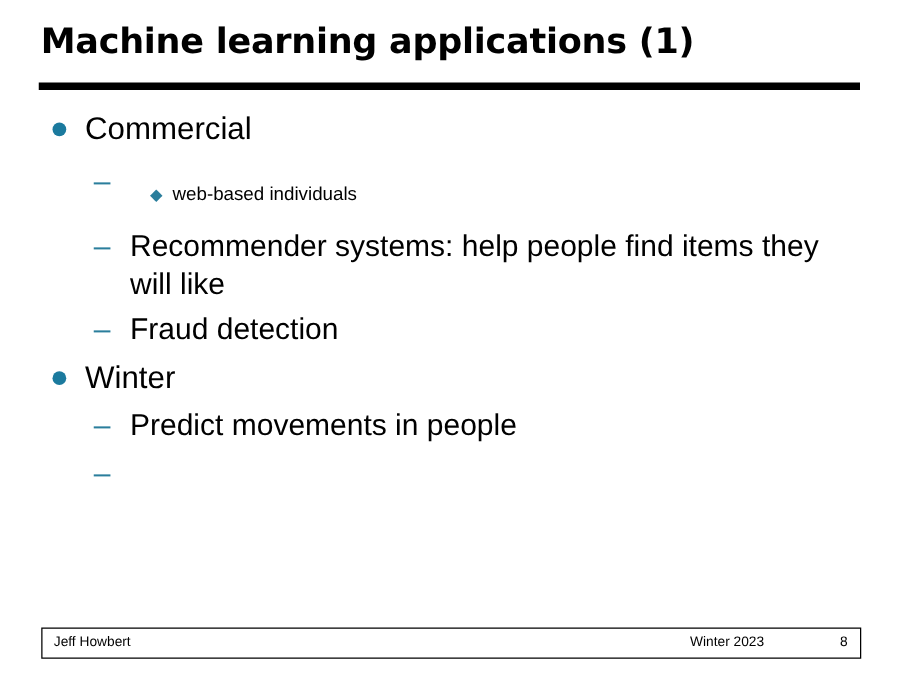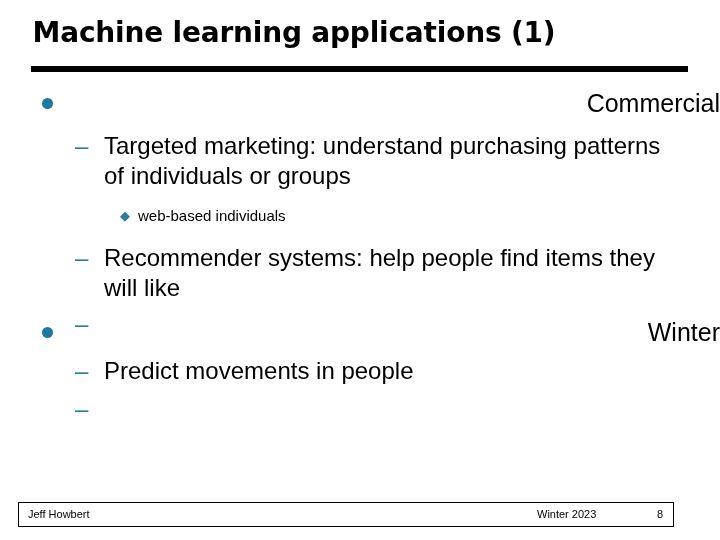--- a/index.html
+++ b/index.html
@@ -51,25 +51,24 @@
   }
 
   .line {
     position: relative;
     display: block;
     white-space: nowrap;
   }
 
   
   .lvl1 {
-    padding-left: 28px;
+    padding-left: 68px;
     font-size: 25px;
     line-height: 31px;
     margin-top: 0;
-    text-align: right;
   }
   .lvl1 .marker {
     position: absolute;
     left: 42px;
     top: 10px;
     width: 11px;
     height: 11px;
     border-radius: 50%;
     background: #1b7a9e;
   }
@@ -110,21 +109,21 @@
 
   .sp-8  { height: 8px;  }
   .sp-12 { height: 12px; }
   .sp-14 { height: 14px; }
   .sp-16 { height: 16px; }
   .sp-6  { height: 6px;  }
 
   
   .footer {
     position: absolute;
-    left: 18px;
+    left: 33px;
     top: 502px;
     width: 656px;
     height: 25px;
     border: 1px solid #000000;
     box-sizing: border-box;
   }
   .footer-inner {
     position: relative;
     width: 100%;
     height: 100%;
@@ -149,41 +148,41 @@
 
   <div class="line lvl1">
     <span class="marker"></span>
     <span>Commercial</span>
   </div>
 
   <div class="sp-12"></div>
 
   <div class="line lvl2">
     <span class="marker">–</span>
-    <span>Targeted marketing: understand purchasing patterns of individuals or groups</span>
   </div>
 
   <div class="sp-14"></div>
 
   <div class="line lvl3">
     <span class="marker">◆</span>
     <span>web-based individuals</span>
   </div>
 
   <div class="sp-16"></div>
 
   <div class="line lvl2">
     <span class="marker">–</span>
     <span>Recommender systems: help people find items they will like</span>
   </div>
 
   <div class="sp-6"></div>
 
   <div class="line lvl2">
     <span class="marker">–</span>
+    <span>Fraud detection</span>
   </div>
 
   <div class="sp-8"></div>
 
   <div class="line lvl1">
     <span class="marker"></span>
     <span>Winter</span>
   </div>
 
   <div class="sp-8"></div>

